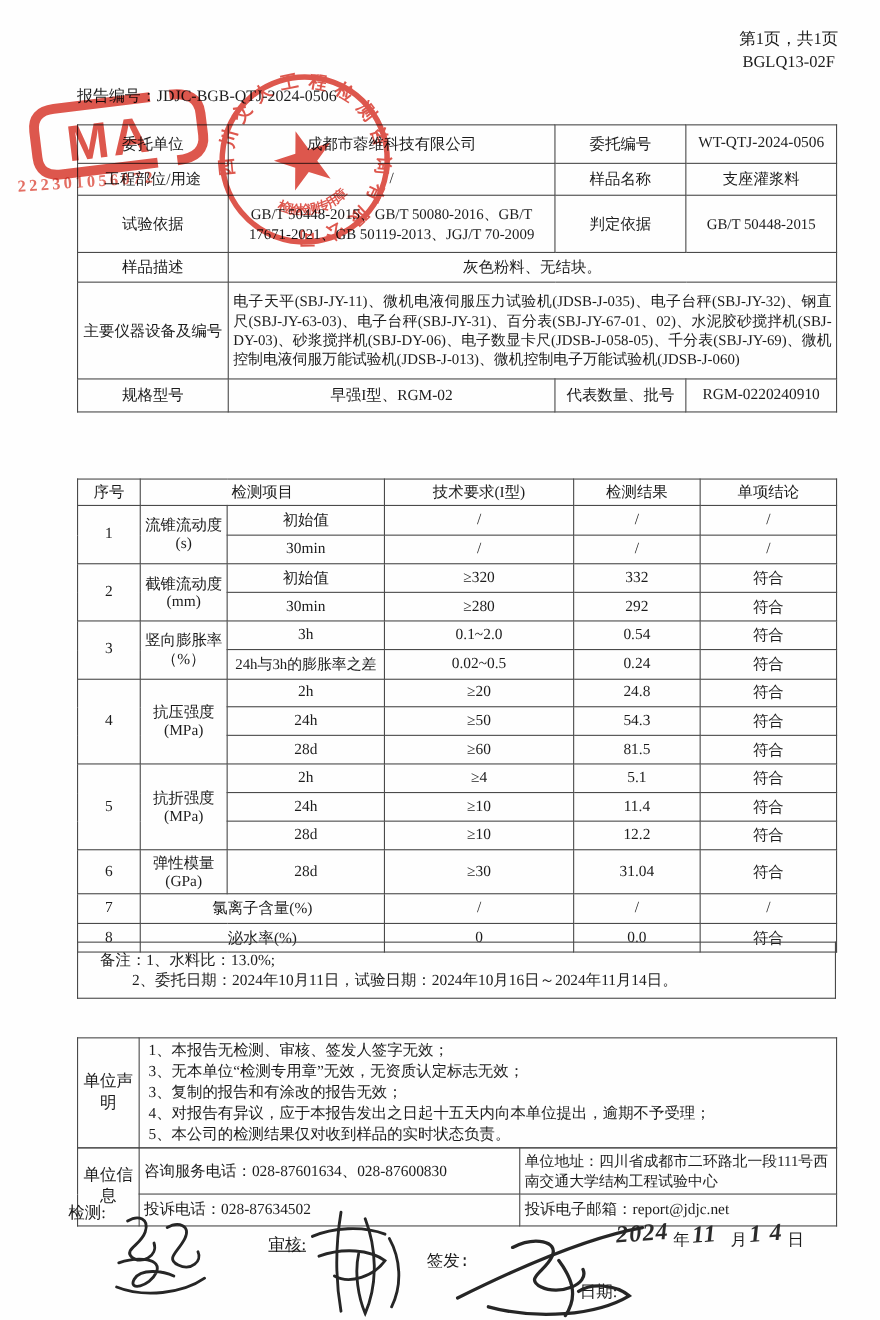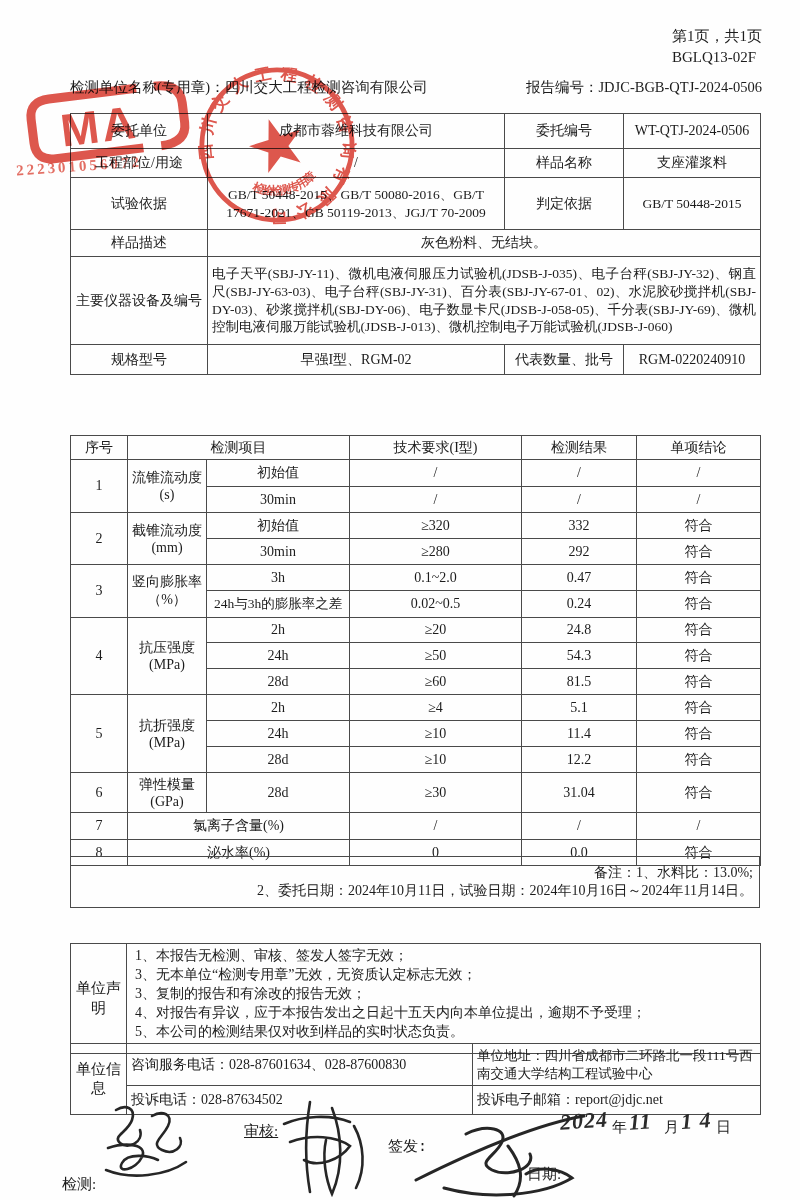--- a/index.html
+++ b/index.html
@@ -1,33 +1,33 @@
 <!DOCTYPE html>
 <html><head>
 <meta charset="utf-8">
 <style>
   html,body{margin:0;padding:0;background:#ffffff;}
   .page{position:relative;width:800px;height:1200px;background:#fefefe;overflow:hidden;
         font-family:"Liberation Serif","DejaVu Serif",serif;color:#1c1c1c;}
   
   .title{position:absolute;left:0;top:36px;width:100%;text-align:center;
          font-size:23px;font-weight:bold;letter-spacing:2px;}
-  .pageinfo{position:absolute;right:38px;top:26px;font-size:15px;line-height:21px;}
+  .pageinfo{position:absolute;right:38px;top:26px;text-align:center;font-size:15px;line-height:21px;}
   .subline{position:absolute;left:70px;top:78px;width:692px;display:flex;justify-content:space-between;font-size:14.5px;}
   
   table{border-collapse:collapse;table-layout:fixed;width:690px;margin-left:70px;margin-top:-1px;}
   table:first-of-type{margin-top:0;}
   td,th{border:1px solid #4a4a4a;text-align:center;vertical-align:middle;
         font-size:14px;font-weight:normal;padding:1px 4px;overflow:hidden;}
   .al{text-align:left;}
   .just{text-align:justify;text-justify:inter-ideograph;}
   .small{font-size:13.5px;line-height:1.32;}
   .info-tbl{position:absolute;top:113px;left:0;}
   .pos{position:absolute;left:0;}
-  .stmt-items{text-align:left;font-size:14px;line-height:19px;padding:2px 6px 12px 8px;}
+  .stmt-items{text-align:left;font-size:14px;line-height:19px;padding:2px 6px 2px 8px;}
   .stmt-items div{white-space:nowrap;}
   .note-line2{padding-left:29px;}
   
   .stamp{position:absolute;mix-blend-mode:multiply;pointer-events:none;}
   .cma-num{position:absolute;left:16px;top:158px;font-size:15px;font-weight:bold;color:#dd4a3c;
            letter-spacing:3px;transform:rotate(-4deg);opacity:.8;mix-blend-mode:multiply;}
   .sig{position:absolute;pointer-events:none;}
   .fl{position:absolute;font-size:15px;}
   .hand{position:absolute;font-style:italic;font-size:22px;font-weight:bold;color:#2b2b2b;
         transform:rotate(-4deg);letter-spacing:1px;}
@@ -35,21 +35,20 @@
 </head>
 <body>
 
 <div class="page">
 
   <div class="pageinfo">
     <div>第1页，共1页</div>
     <div>BGLQ13-02F</div>
   </div>
   <div class="subline">
-    <span>检测单位名称(专用章)：四川交大工程检测咨询有限公司</span>
     <span>报告编号：JDJC-BGB-QTJ-2024-0506</span>
   </div>
 
   <table class="info-tbl">
     <colgroup>
         <col style="width:137px">
         <col style="width:297px">
         <col style="width:119px">
         <col style="width:137px">
       </colgroup>
@@ -132,21 +131,21 @@
       <td>30min</td>
       <td>≥280</td>
       <td>292</td>
       <td>符合</td>
     </tr>
     <tr style="height:26px">
       <td rowspan="2">3</td>
       <td rowspan="2">竖向膨胀率（%）</td>
       <td>3h</td>
       <td>0.1~2.0</td>
-      <td>0.47</td>
+      <td>0.54</td>
       <td>符合</td>
     </tr>
     <tr style="height:27px">
       <td class="small">24h与3h的膨胀率之差</td>
       <td>0.02~0.5</td>
       <td>0.24</td>
       <td>符合</td>
     </tr>
     <tr style="height:25px">
       <td rowspan="3">4</td>
@@ -209,21 +208,21 @@
       <td>0</td>
       <td>0.0</td>
       <td>符合</td>
     </tr>
   </tbody>
     </table>
 
   <table class="pos" style="top:857px">
     <tbody>
     <tr>
-      <td class="al" style="height:44px;padding:3px 6px;text-align:right;">
+      <td class="al" style="height:44px;padding:3px 20px;">
         <div>备注：1、水料比：13.0%;</div>
         <div class="note-line2">2、委托日期：2024年10月11日，试验日期：2024年10月16日～2024年11月14日。</div>
       </td>
     </tr>
   </tbody>
     </table>
 
   <table class="pos" style="top:944px">
     <colgroup>
         <col style="width:56px">
@@ -255,21 +254,21 @@
       <td class="al" style="height:39px">咨询服务电话：028-87601634、028-87600830</td>
       <td class="al small">单位地址：四川省成都市二环路北一段111号西南交通大学结构工程试验中心</td>
     </tr>
     <tr>
       <td class="al" style="height:26px">投诉电话：028-87634502</td>
       <td class="al">投诉电子邮箱：report@jdjc.net</td>
     </tr>
   </tbody>
     </table>
 
-  <span class="fl" style="left:62px;top:1175px;">检测:</span>
+  <span class="fl" style="left:62px;top:1093px;">检测:</span>
   <span class="fl" style="left:244px;top:1122px;text-decoration:underline;">审核:</span>
   <span class="fl" style="left:388px;top:1137px;font-family:Liberation Mono, monospace;">签发:</span>
   <span class="fl" style="left:527px;top:1118px;margin-top:47px;">日期:</span>
   <span class="hand" style="left:560px;top:1108px;">2024</span>
   <span class="fl" style="left:612px;top:1118px;">年</span>
   <span class="hand" style="left:629px;top:1109px;">11</span>
   <span class="fl" style="left:664px;top:1118px;">月</span>
   <span class="hand" style="left:681px;top:1108px;">1 4</span>
   <span class="fl" style="left:716px;top:1118px;">日</span>
 

